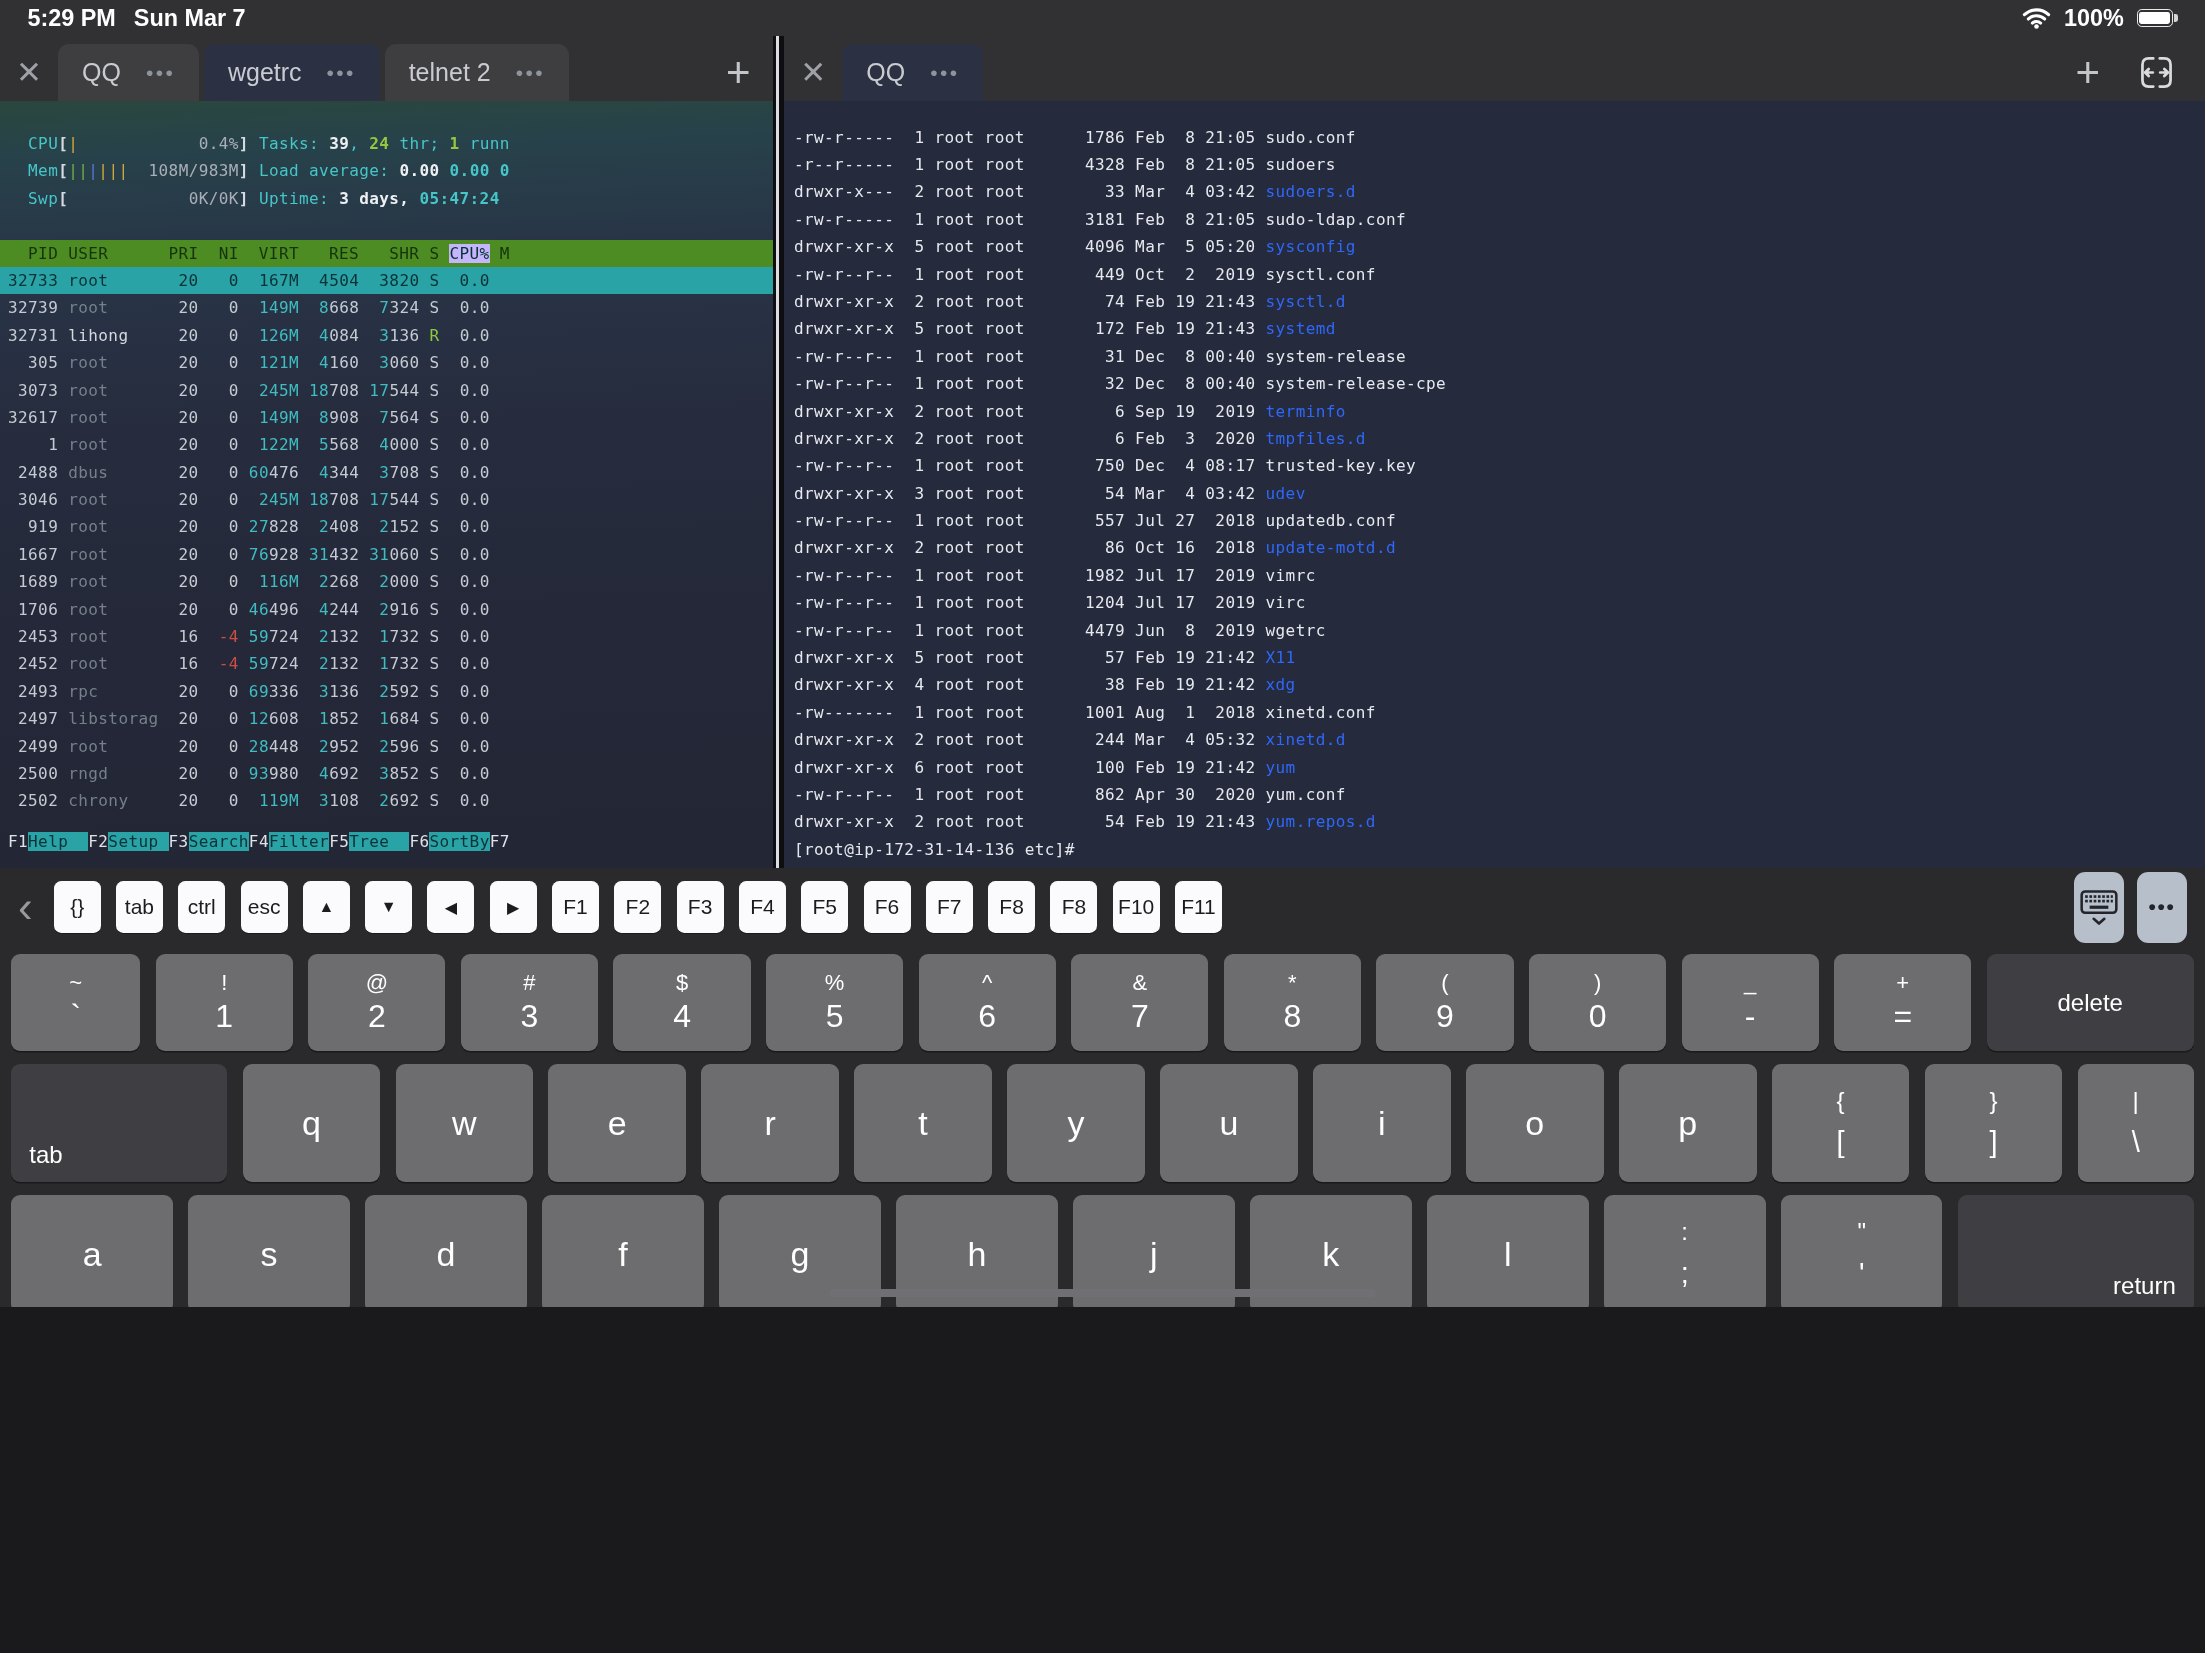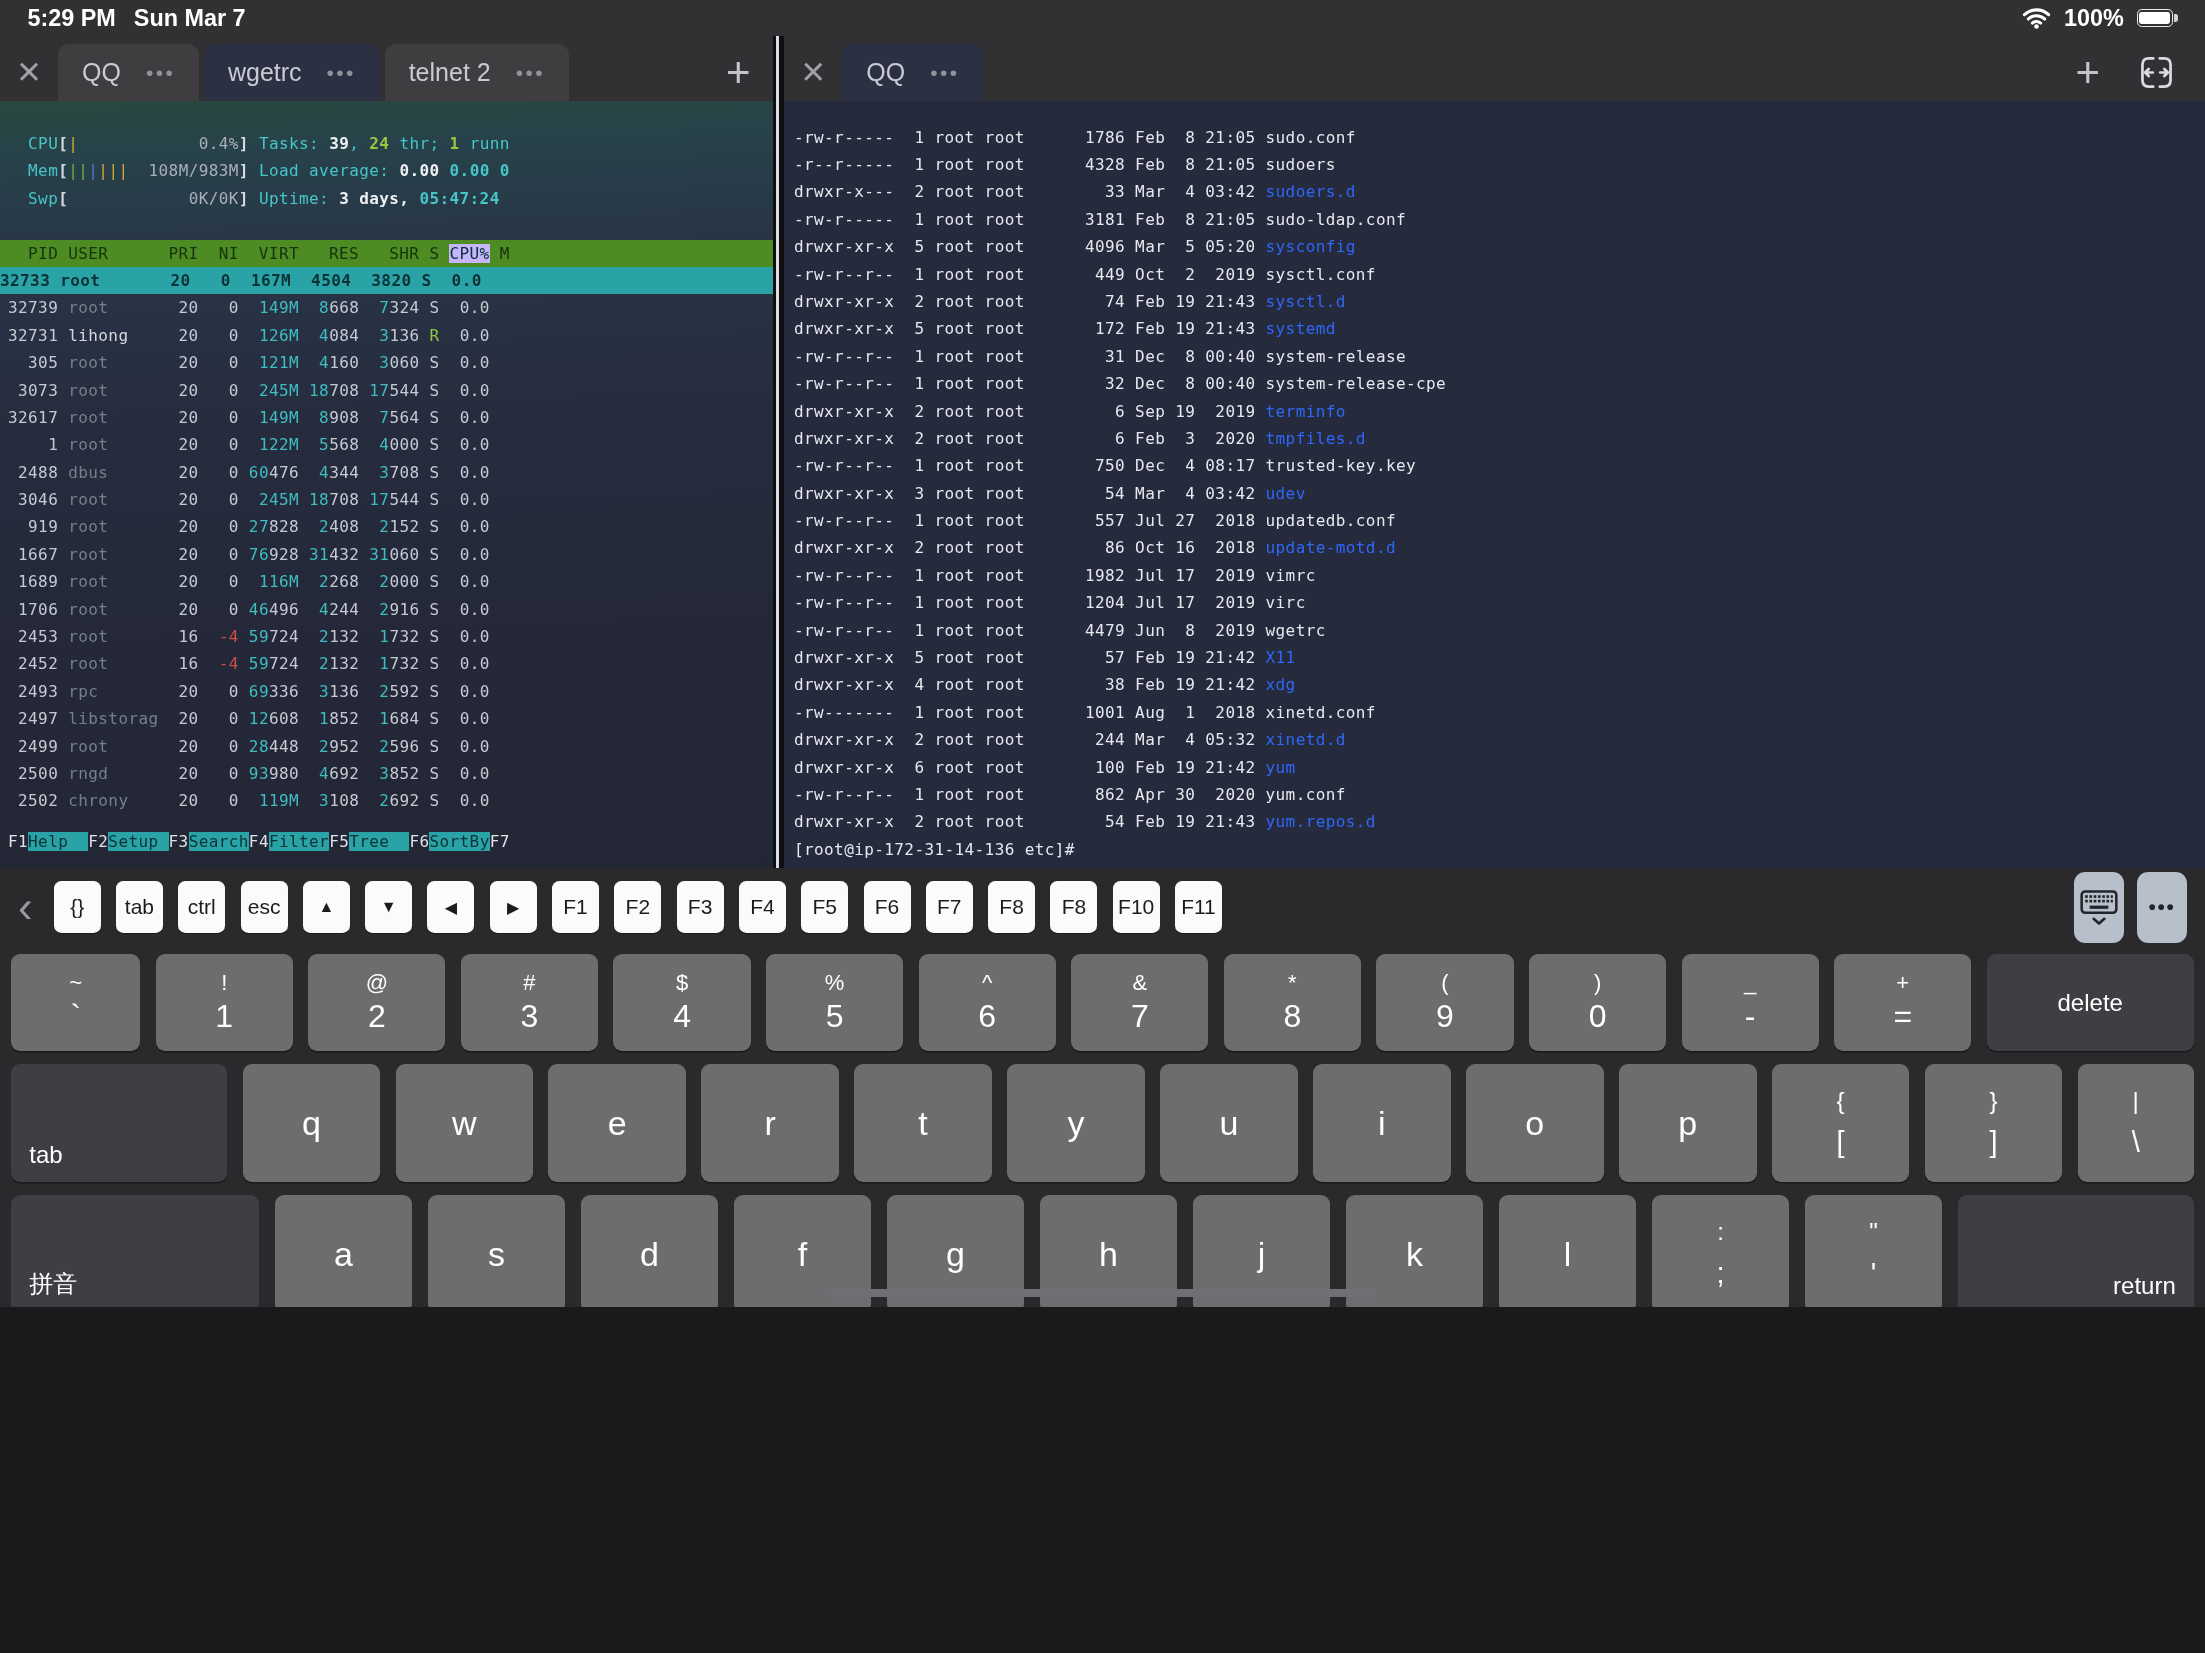--- a/index.html
+++ b/index.html
@@ -62,21 +62,21 @@
   .c-red{color:#cf4e44;}
   .c-green{color:#8fc83e;}
   .c-sel{color:#0b3236;}
   .c-hdr{color:#16330c;}
   .c-hdr-sort{color:#093134;background:#c4b5fd;}
   .c-fkey{color:#dfe2e8;}
   .c-flabel{color:#0b3236;background:#2aa3a6;}
   .c-file{color:#e7e9ef;}
   .c-dir{color:#2f67f7;}
   .l-hdr{background:#4c8c22;margin-left:-8px;padding-left:8px;}
-  .l-sel{background:#2aa3a6;margin-left:-8px;font-weight:bold;}
+  .l-sel{background:#2aa3a6;margin-left:-8px;padding-left:8px;}
   .fbar{position:absolute;left:8px;bottom:13px;white-space:pre;}
 
   
   .kb-toolbar{position:absolute;top:868px;left:0;right:0;height:78px;background:#2a2a2d;
     display:flex;align-items:center;padding:0 18px;box-sizing:border-box;}
   .tb-collapse{font-size:44px;color:#97999e;margin-right:21px;font-weight:300;line-height:1;}
   .tk-row{display:flex;gap:15.3px;align-items:center;}
   .tk{min-width:47px;height:52px;padding:0 4.8px;box-sizing:border-box;background:#fbfbfd;border-radius:7.3px;
     color:#1c1c1f;font-size:21px;display:flex;align-items:center;justify-content:center;
     box-shadow:0 0.8px 0 rgba(0,0,0,.45);}
@@ -339,23 +339,20 @@
         <div class="key">
           <span class="k-top">}</span>
           <span class="k-main">]</span>
         </div>
         <div class="key" style="flex: 0 0 116px;">
           <span class="k-top">|</span>
           <span class="k-main">\</span>
         </div>
       </div>
       <div class="krow r3">
-        <div class="key dark" style="flex: 0 0 248px;">
-          <span class="k-label al-bl">拼音</span>
-        </div>
         <div class="key">
           <span class="k-single">a</span>
         </div>
         <div class="key">
           <span class="k-single">s</span>
         </div>
         <div class="key">
           <span class="k-single">d</span>
         </div>
         <div class="key">

